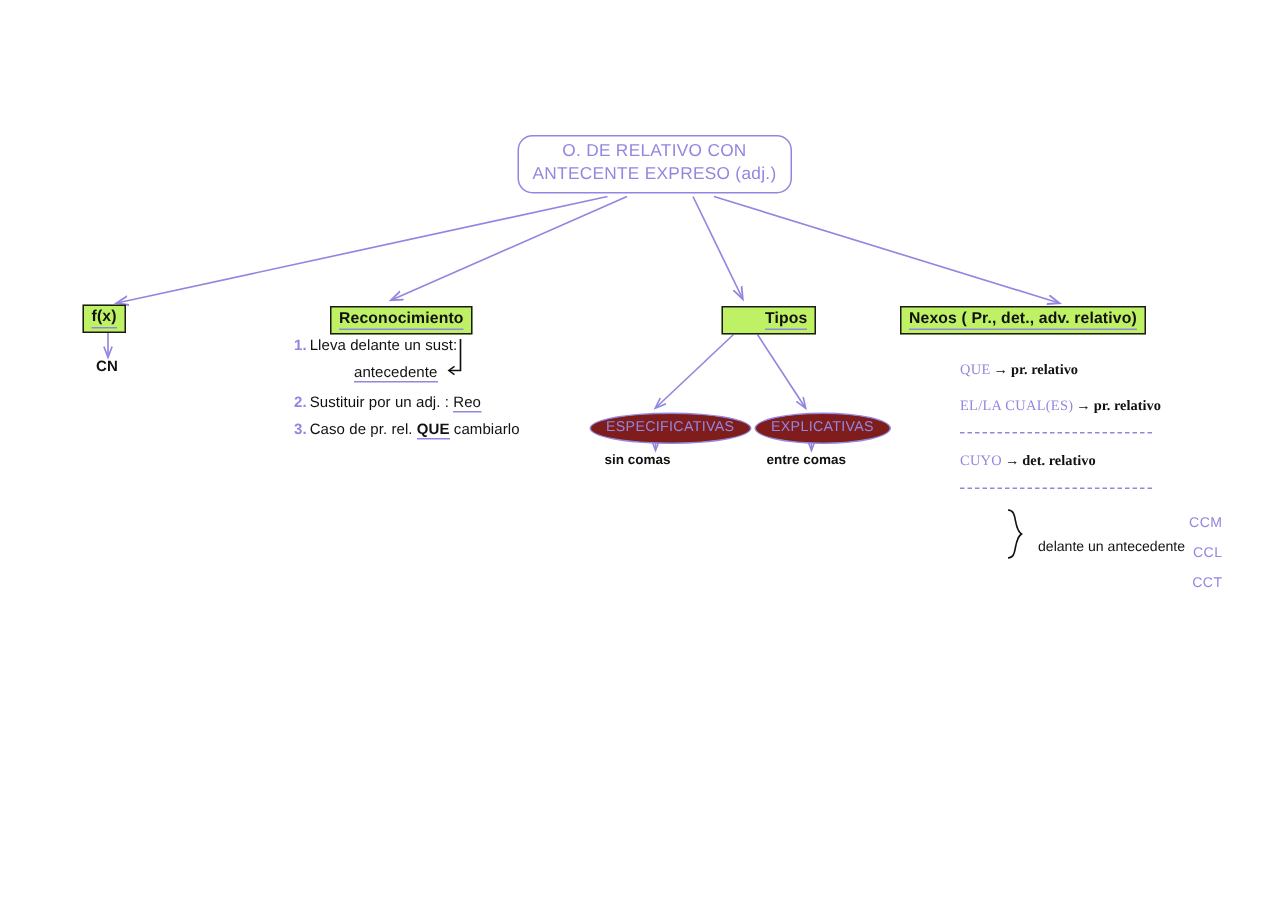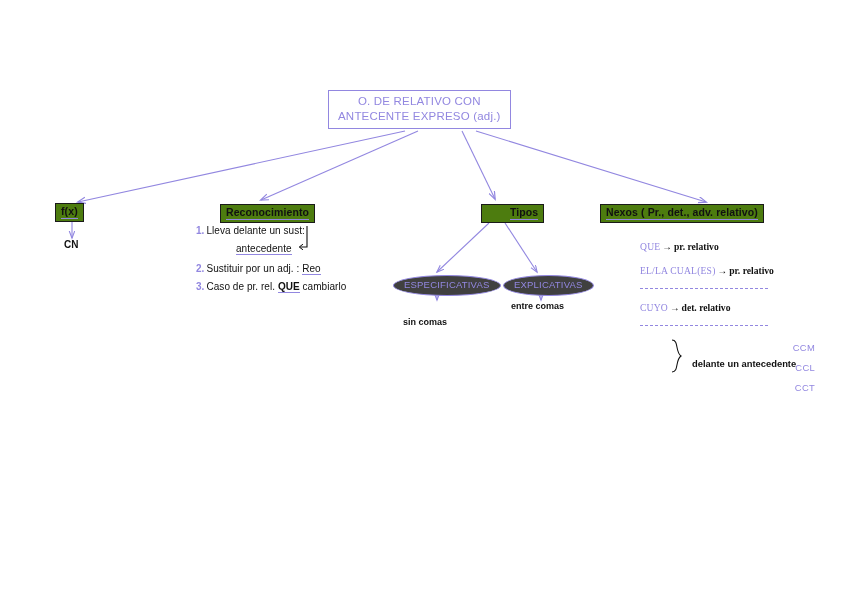--- a/index.html
+++ b/index.html
@@ -56,39 +56,39 @@
   }
 
   
   .box-black {
     border: 1.6px solid #1a1a1a;
     padding: 1px 5px 2px 5px;
     color: #111111;
     font-size: 10.5px;
     line-height: 13px;
     font-weight: 600;
-    background: #4d7c0f;
+    background: #bef264;
     letter-spacing: .1px;
   }
   .box-black .inner-rule {
     display: inline-block;
     border-bottom: 1.5px solid #9287e0;
     padding-bottom: 0px;
   }
 
   
   .oval {
     border: 1.4px solid #9287e0;
     border-radius: 50%;
     color: #9287e0;
     font-size: 9.5px;
     line-height: 12px;
     padding: 3px 10px 4px 10px;
     text-align: left;
-    background: #404040;
+    background: #7f1d1d;
     letter-spacing: .2px;
   }
 
   .plain {
     color: #111111;
     font-size: 10px;
     line-height: 14px;
     letter-spacing: .1px;
   }
   .plain-sm {
@@ -168,21 +168,21 @@
     font-size: 9.4px;
     line-height: 20px;
     letter-spacing: .3px;
     text-align: right;
   }
   .cc-label {
     position: absolute;
     left: 52px;
     top: 19px;
     color: #111111;
-    font-weight: 700;
+    font-weight: 400;
     font-size: 9.4px;
     white-space: nowrap;
   }
 </style>
 </head>
 <body>
 
 <div id="canvas">
 
   <svg class="svg-layer" viewBox="0 0 848 599" xmlns="http://www.w3.org/2000/svg">
@@ -217,21 +217,21 @@
       <path d="M437,294 L437,300"></path>
       <path d="M541,294 L541,300"></path>
     </g>
 
     <path d="M307,226 L307,247 L300,247" stroke="#111111" stroke-width="1.1" fill="none"></path>
     <path d="M303,244.2 L299.2,247 L303,249.8" stroke="#111111" stroke-width="1" fill="none"></path>
 
     <path d="M672,340 C679,340 675,352 681,356 C675,360 679,372 672,372" stroke="#111111" stroke-width="1.1" fill="none"></path>
   </svg>
 
-  <div class="node title-box" style="left:328px; top:90px;">
+  <div class="node title-box" style="left:345px; top:90px;border-radius:10px;">
     <span class="line">O. DE RELATIVO CON</span>
     <span class="line">ANTECENTE EXPRESO (adj.)</span>
   </div>
 
   <div class="node box-black" style="left:55px; top:203px;">
     <span class="inner-rule">f(x)</span>
   </div>
   <div class="node plain" style="left:64px; top:238px; font-weight:600;">CN</div>
 
   <div class="node box-black" style="left:220px; top:204px;">
@@ -258,21 +258,21 @@
 
   </div>
 
   <div class="node box-black" style="left:481px; top:204px;padding-left:28px;">
     <span class="inner-rule">Tipos</span>
   </div>
 
   <div class="node oval" style="left:393px; top:275px;">
     <span>ESPECIFICATIVAS</span>
   </div>
-  <div class="node plain-sm" style="left:403px; top:300px; font-weight:600;margin-top:16px;">sin comas</div>
+  <div class="node plain-sm" style="left:403px; top:300px; font-weight:600;">sin comas</div>
 
   <div class="node oval" style="left:503px; top:275px;">
     <span>EXPLICATIVAS</span>
   </div>
   <div class="node plain-sm" style="left:511px; top:300px; font-weight:600;">entre comas</div>
 
   <div class="node box-black" style="left:600px; top:204px;">
     <span class="inner-rule">Nexos ( Pr., det., adv. relativo)</span>
   </div>
 

